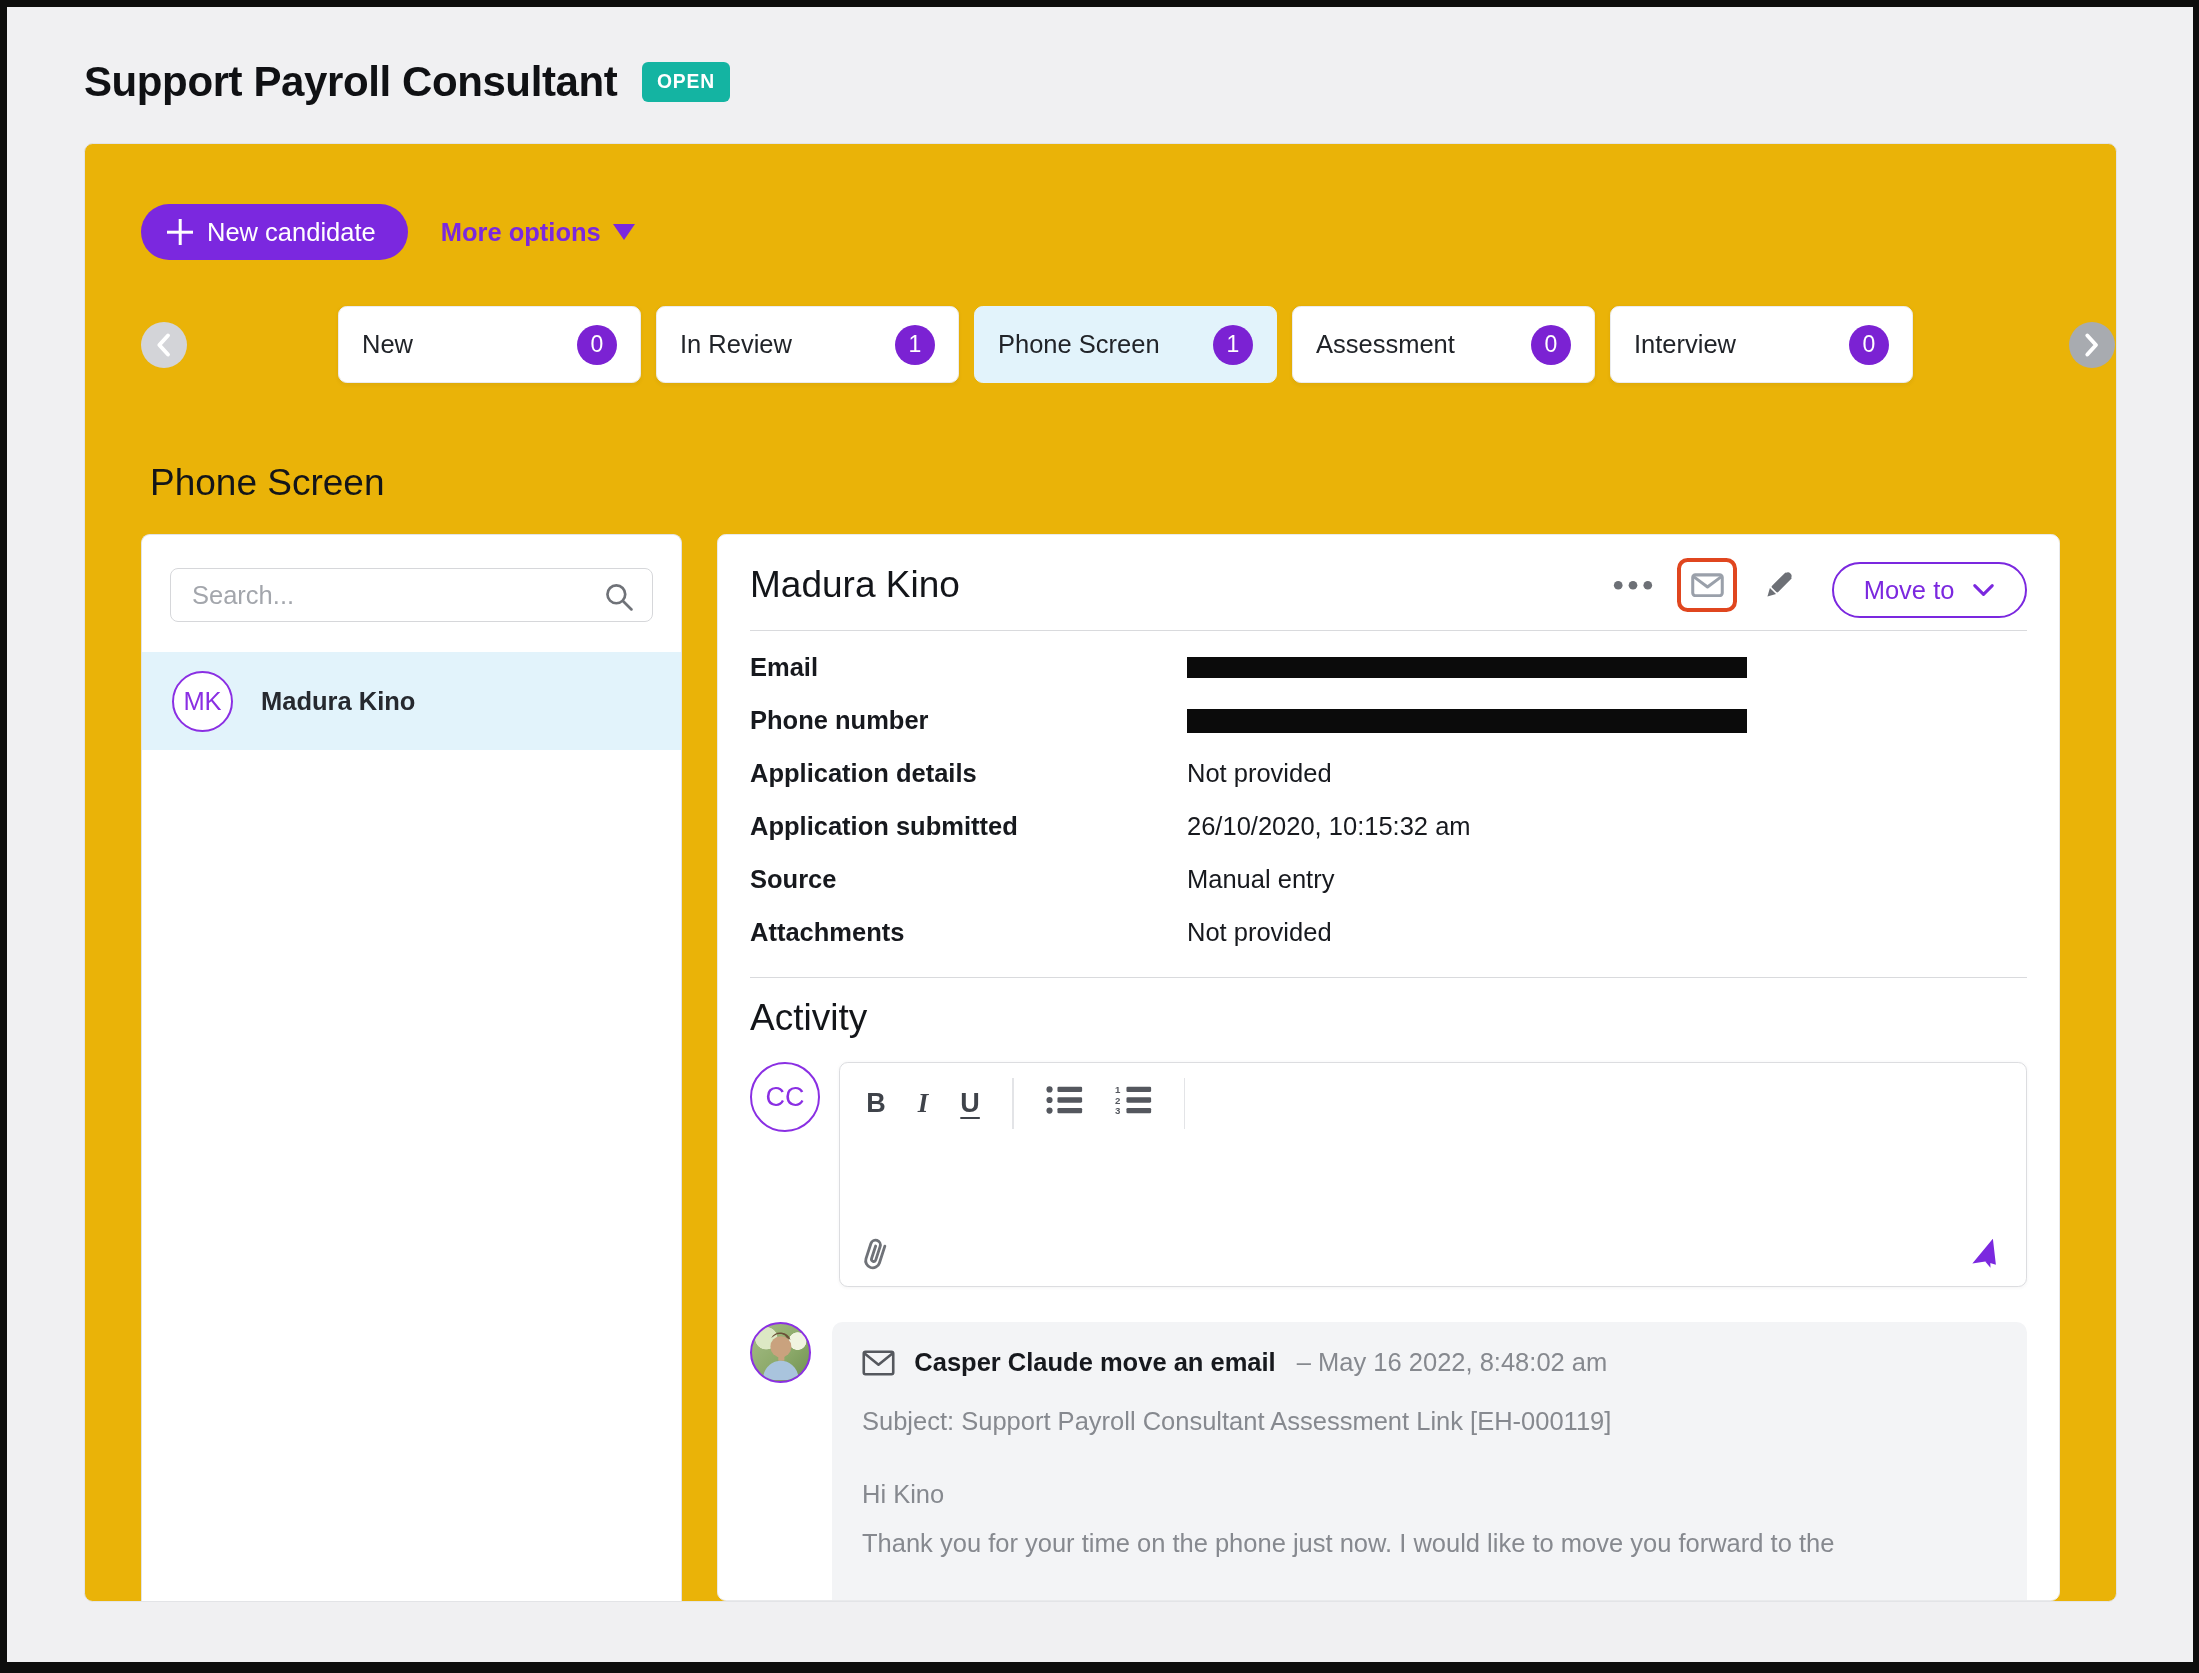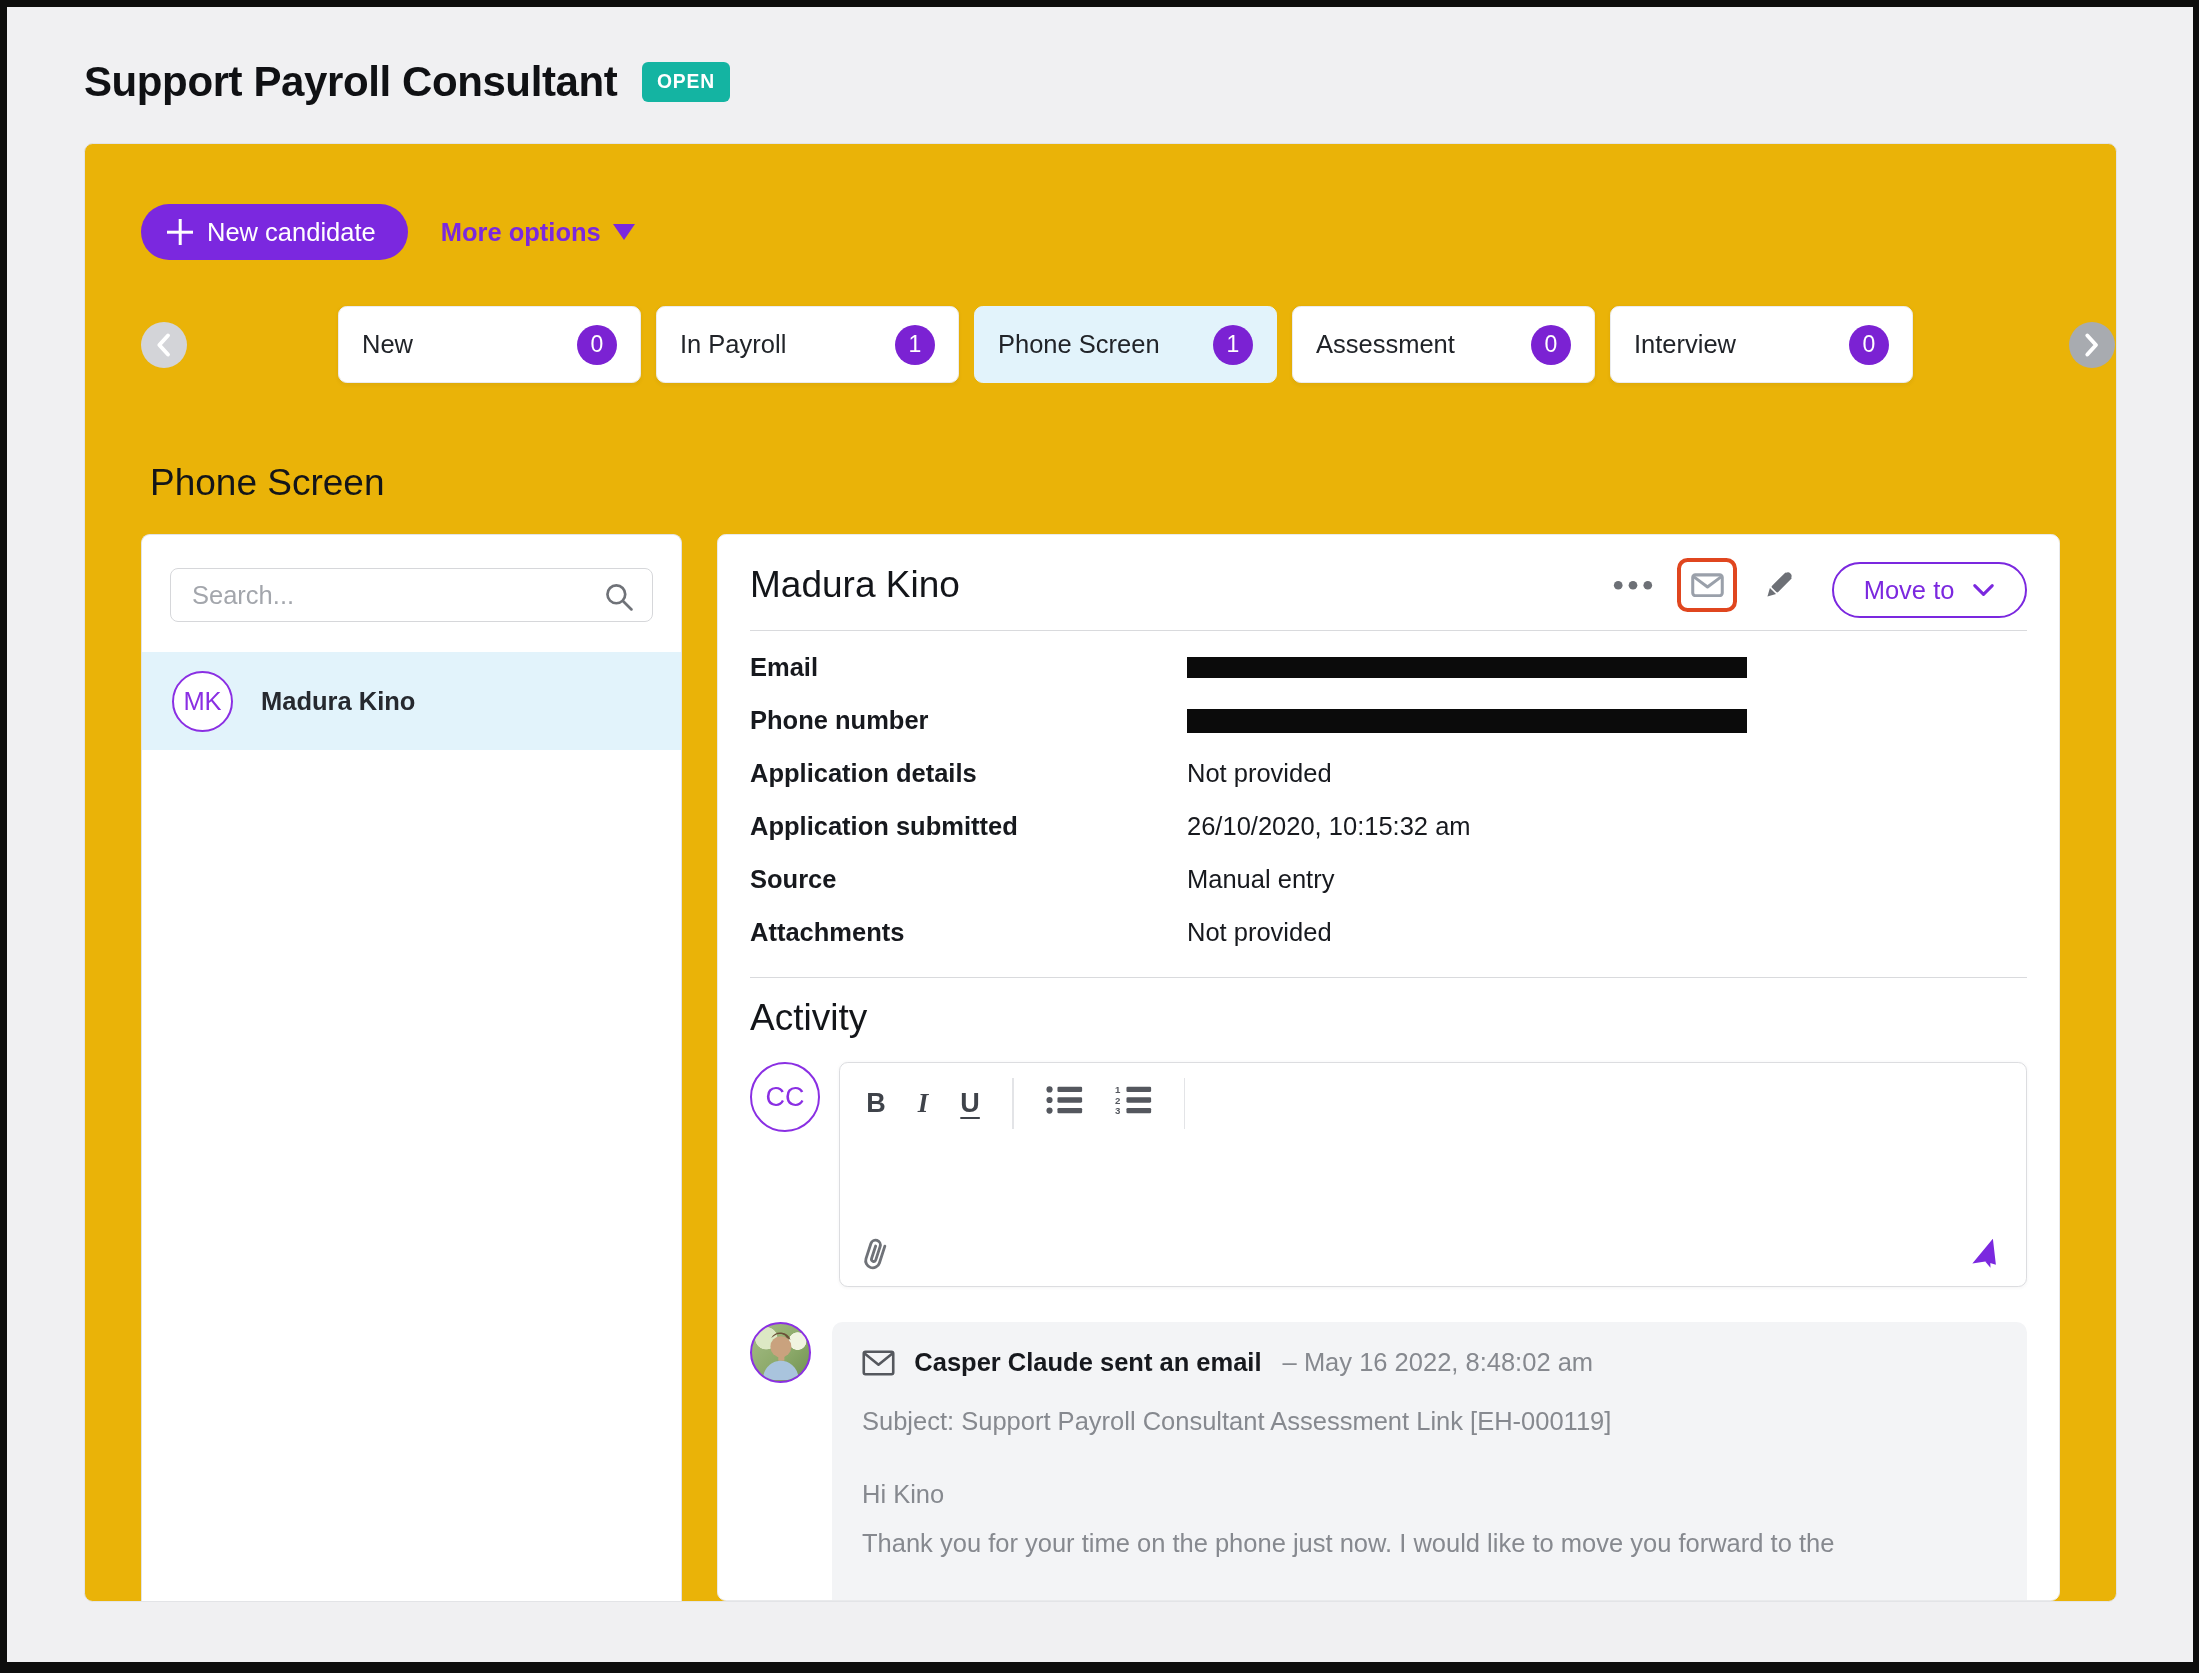--- a/index.html
+++ b/index.html
@@ -185,21 +185,21 @@
         <svg width="19.3" height="26" viewBox="0 0 22 30">
             <polyline points="16,4 6,15 16,26" fill="none" stroke="#fff" stroke-width="4.5" stroke-linecap="round" stroke-linejoin="round"></polyline>
           </svg>
       </button>
       <div class="tabs">
         <button class="tab">
           <span>New</span>
           <span class="count-badge">0</span>
         </button>
         <button class="tab">
-          <span>In Payroll</span>
+          <span>In Review</span>
           <span class="count-badge">1</span>
         </button>
         <button class="tab selected">
           <span>Phone Screen</span>
           <span class="count-badge">1</span>
         </button>
         <button class="tab">
           <span>Assessment</span>
           <span class="count-badge">0</span>
         </button>
@@ -356,21 +356,21 @@
               <path d="M12 64 C14 46 26 42 33 42 C42 42 52 48 54 64 Z" fill="#a9c4dd"></path>
               <path d="M22 16 a12 12 0 0 1 22 2 l-4 -2 a10 10 0 0 0 -14 -3 Z" fill="#6b4f37"></path>
             </svg>
           </span>
           <div class="feed-box">
             <div class="feed-line1">
               <svg width="33" height="26" viewBox="0 0 38 30">
                 <rect x="2" y="2" width="34" height="26" rx="2" fill="none" stroke="#55585e" stroke-width="3"></rect>
                 <polyline points="3,4 19,17 35,4" fill="none" stroke="#55585e" stroke-width="3" stroke-linejoin="round"></polyline>
               </svg>
-              <span class="feed-actor">Casper Claude sent an email</span>
+              <span class="feed-actor">Casper Claude move an email</span>
               <span class="feed-time">– May 16 2022, 8:48:02 am</span>
             </div>
             <div class="feed-subject">Subject: Support Payroll Consultant Assessment Link [EH-000119]</div>
             <div class="feed-greeting">Hi Kino</div>
             <div class="feed-body">Thank you for your time on the phone just now. I would like to move you forward to the</div>
           </div>
         </div>
 
       </div>
     </div>

